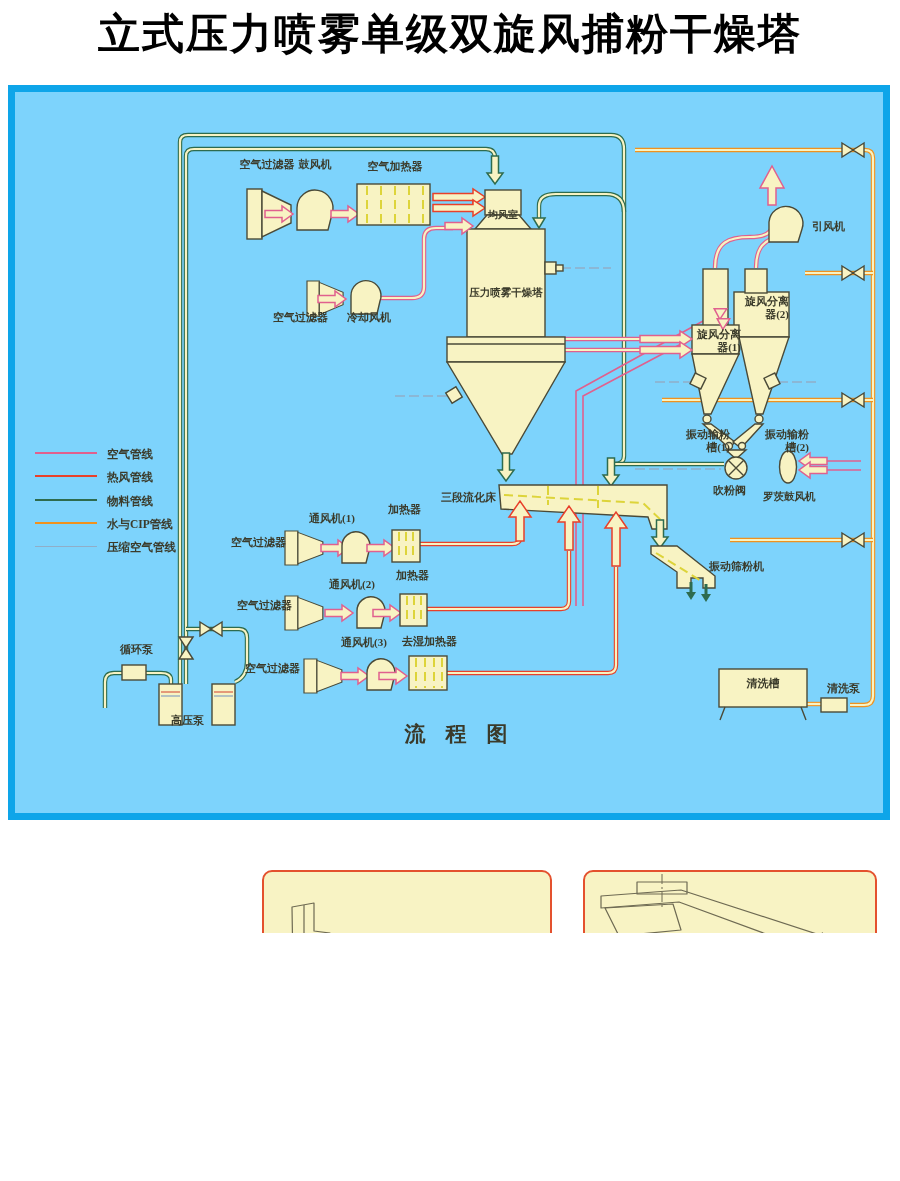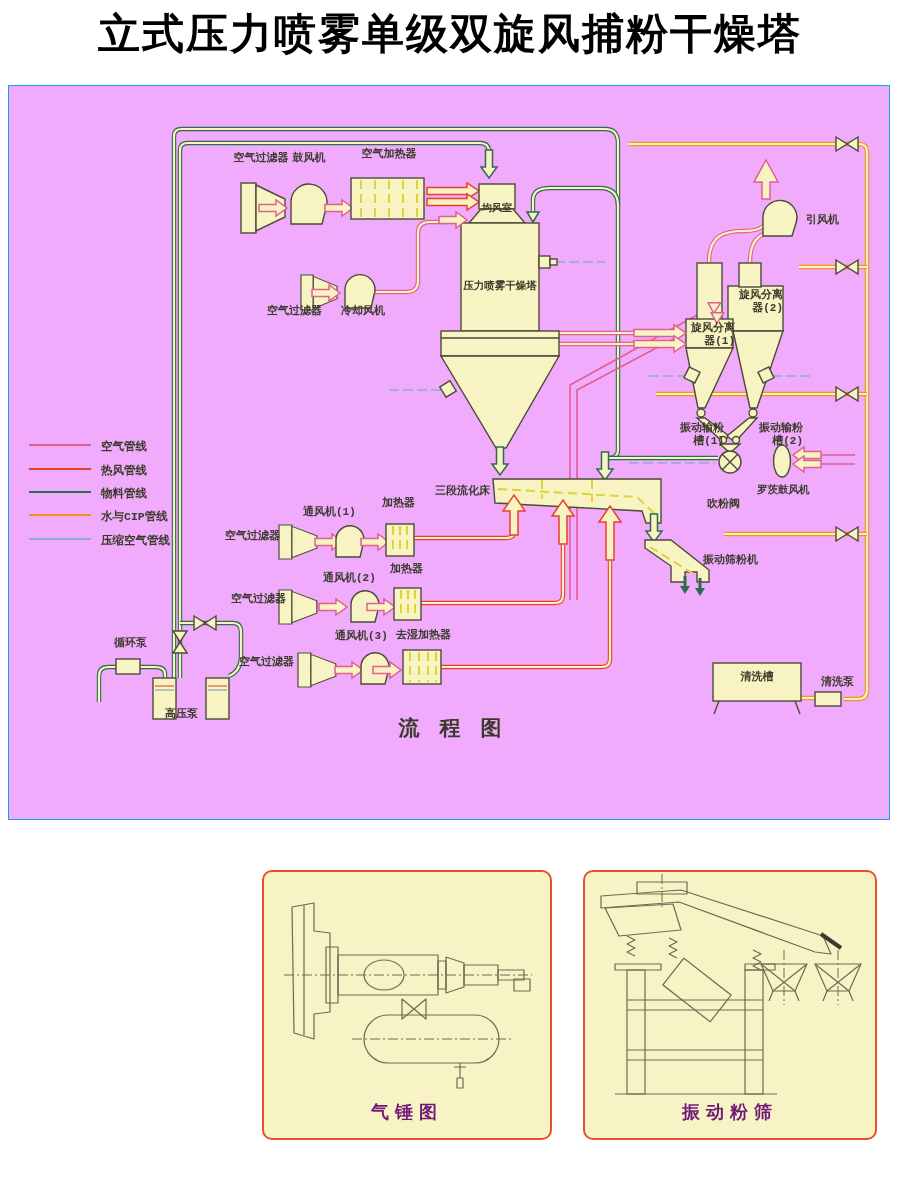--- a/index.html
+++ b/index.html
@@ -1,21 +1,21 @@
 <!DOCTYPE html>
 <html><head>
 <meta charset="utf-8">
 <style>
   html,body{margin:0;padding:0;background:#fff;}
-  .page{position:relative;width:900px;height:1181px;background:#fff;overflow:hidden;
-        font-family:Liberation Mono, monospace;}
+  .page{position:relative;width:900px;height:933px;background:#fff;overflow:hidden;
+        font-family:Liberation Serif, serif;}
   .title{position:absolute;left:0;top:6px;width:900px;text-align:center;
          font-size:42px;font-weight:900;letter-spacing:2px;color:#000;}
   .panel{position:absolute;left:8px;top:85px;width:882px;height:735px;
-         background:#f0abfc;border:1px solid #0ea5e9;box-sizing:border-box;}
+         background:#7dd3fc;border:7px solid #0ea5e9;box-sizing:border-box;}
   .panel svg{position:absolute;left:0;top:0;}
   .lb{position:absolute;font-size:11px;font-weight:bold;color:#3b3b2b;
       line-height:13px;white-space:nowrap;text-align:right;}
   .lb.wrap{white-space:normal;}
   .lb.ctr{text-align:center;}
   .legend{position:absolute;left:20px;top:352px;width:170px;}
   .lrow{position:relative;height:23.4px;}
   .sw{display:inline-block;width:62px;height:2px;vertical-align:middle;margin-bottom:3px;}
   .lgt{font-size:11.5px;font-weight:bold;color:#3b3b2b;margin-left:10px;vertical-align:middle;}
   .fcap{position:absolute;left:0;top:628px;width:882px;text-align:center;
@@ -287,29 +287,29 @@
       <g>
         <use href="#vlv" class="eq" transform="translate(838,58)"></use>
         <use href="#vlv" class="eq" transform="translate(838,181)"></use>
         <use href="#vlv" class="eq" transform="translate(838,308)"></use>
         <use href="#vlv" class="eq" transform="translate(838,448)"></use>
       </g>
     </svg>
 
     <div class="lb ctr" style="left:212px;top:66px;width:80px">空气过滤器</div>
     <div class="lb ctr" style="left:270px;top:66px;width:60px">鼓风机</div>
-    <div class="lb ctr" style="left:334px;top:62px;width:92px">空气加热器</div>
+    <div class="lb ctr" style="left:334px;top:68px;width:92px">空气加热器</div>
     <div class="lb ctr" style="left:470px;top:116px;width:36px;font-size:10px">均风室</div>
     <div class="lb ctr" style="left:448px;top:194px;width:86px;font-size:10.5px">压力喷雾干燥塔</div>
     <div class="lb" style="left:797px;top:128px">引风机</div>
     <div class="lb wrap" style="left:728px;top:203px;width:46px">旋风分离器(2)</div>
     <div class="lb wrap" style="left:680px;top:236px;width:46px">旋风分离器(1)</div>
     <div class="lb wrap" style="left:665px;top:336px;width:50px">振动输粉槽(1)</div>
     <div class="lb wrap" style="left:744px;top:336px;width:50px">振动输粉槽(2)</div>
-    <div class="lb" style="left:698px;top:412px">吹粉阀</div>
+    <div class="lb" style="left:698px;top:392px">吹粉阀</div>
     <div class="lb" style="left:748px;top:398px;font-size:10.5px">罗茨鼓风机</div>
     <div class="lb" style="left:426px;top:399px">三段流化床</div>
     <div class="lb" style="left:694px;top:468px">振动筛粉机</div>
     <div class="lb" style="left:258px;top:219px">空气过滤器</div>
     <div class="lb" style="left:332px;top:219px">冷却风机</div>
     <div class="lb" style="left:294px;top:420px">通风机(1)</div>
     <div class="lb" style="left:373px;top:411px">加热器</div>
     <div class="lb" style="left:216px;top:444px">空气过滤器</div>
     <div class="lb" style="left:314px;top:486px">通风机(2)</div>
     <div class="lb" style="left:381px;top:477px">加热器</div>

